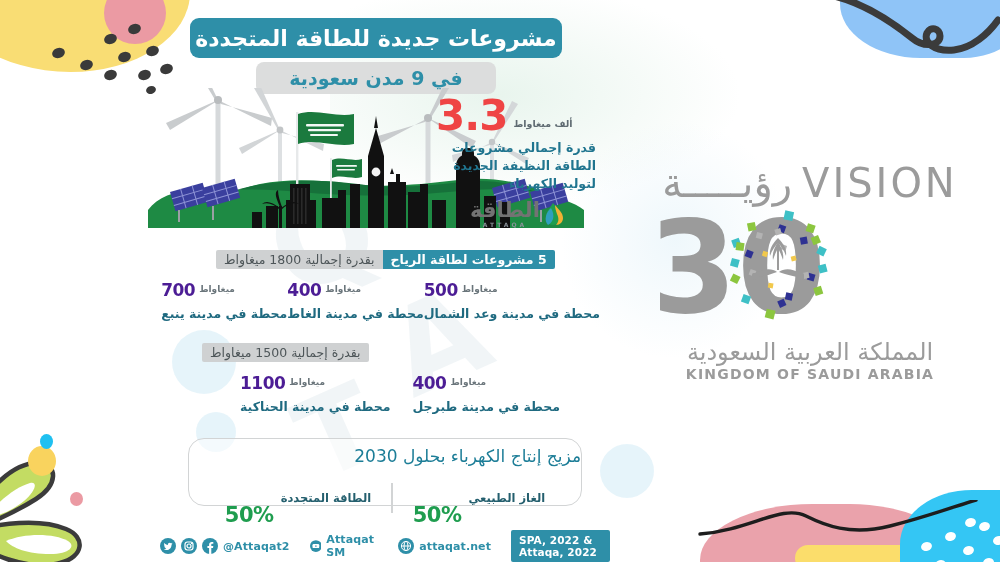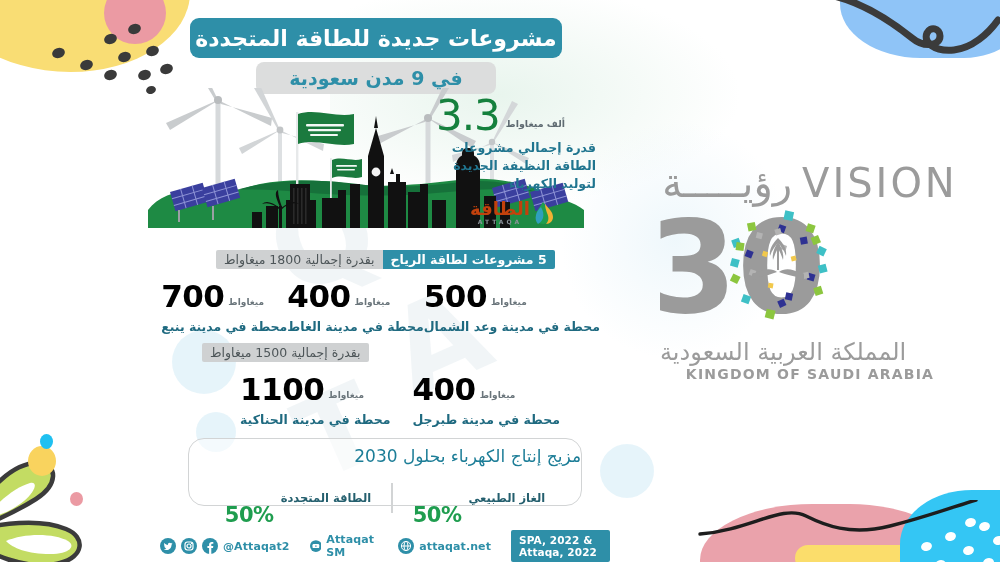--- a/index.html
+++ b/index.html
@@ -99,21 +99,21 @@
     display: flex; align-items: center; justify-content: center;
     color: #2e8fa8; font-size: 19px; font-weight: 700;
   }
 
   
   #scene { position: absolute; left: 0px; top: 88px; width: 450px; height: 150px; }
 
   
   .hero { position: absolute; left: 296px; top: 96px; width: 160px; text-align: right; }
   .hero-row { display: flex; align-items: flex-end; justify-content: flex-end; gap: 6px; }
-  .hero-num { font-size: 42px; font-weight: 400; color: #15803d; line-height: .95; letter-spacing: -1px; }
+  .hero-num { font-size: 42px; font-weight: 700; color: #ef4444; line-height: .95; letter-spacing: -1px; }
   .hero-unit { font-size: 9.5px; color: #5f6b72; font-weight: 700; padding-bottom: 7px; }
   .hero-desc { margin-top: 3px; font-size: 12.5px; line-height: 1.45; color: #20758f; font-weight: 700; }
 
   
   .sec-bar {
     position: absolute; height: 19px; display: flex; align-items: stretch;
     border-radius: 2px; overflow: hidden;
   }
   .sec-main {
     background: #2e8fa8; color: #fff; font-size: 12.5px; font-weight: 700;
@@ -121,21 +121,21 @@
   }
   .sec-sub {
     background: #cfd1d2; color: #4d5558; font-size: 12.5px; font-weight: 400;
     display: flex; align-items: center; padding: 0 8px;
   }
 
   
   .stat-row { position: absolute; display: flex; justify-content: flex-start; gap: 0; }
   .stat { text-align: right; }
   .stat-top { display: flex; align-items: flex-end; justify-content: flex-end; gap: 4px; }
-  .stat-num { font-size: 31px; font-weight: 700; color: #000000; line-height: .95; letter-spacing: -.5px; }
+  .stat-num { font-size: 17px; font-weight: 700; color: #4c1d95; line-height: .95; letter-spacing: -.5px; }
   .stat-unit { font-size: 9px; color: #6a757b; font-weight: 700; padding-bottom: 4px; }
   .stat-place { margin-top: 8px; font-size: 12.5px; font-weight: 700; color: #1f6a80; white-space: nowrap; }
 
   
   .mix-box {
     position: absolute; left: 48px; top: 438px; width: 394px; height: 68px;
     border: 1.6px solid #d2d4d5; border-radius: 16px; background: rgba(255,255,255,.55);
   }
   .mix-title {
     text-align: right; color: #1c7d97; font-size: 17px; font-weight: 400;
@@ -155,21 +155,21 @@
   .spa-badge {
     background: #2e8fa8; color: #fff; font-size: 10.5px; font-weight: 700;
     padding: 4px 8px; border-radius: 2px; letter-spacing: .1px;
   }
 
   
   #vision { position: absolute; left: 660px; top: 160px; width: 300px; height: 240px; }
   .v-top { display: flex; align-items: baseline; justify-content: center; gap: 10px; }
   .v-vision { font-size: 40px; color: #9b9b9b; letter-spacing: 3px; font-weight: 400; }
   .v-ar { font-size: 40px; color: #9b9b9b; font-weight: 400; }
-  .v-ksa-ar { text-align: left; font-size: 24px; color: #9b9b9b; margin-top: 2px; }
+  .v-ksa-ar { text-align: center; font-size: 24px; color: #9b9b9b; margin-top: 2px; }
   .v-ksa-en { text-align: center; font-size: 14px; color: #9b9b9b; letter-spacing: 1.2px; font-weight: 700; direction: ltr; }
 </style>
 </head>
 <body>
 
 <div id="stage">
 
   <div class="deco wash-1"></div>
   <div class="deco wash-2"></div>
   <div class="deco wmark a">Q</div>
@@ -395,21 +395,21 @@
       </div>
     </div>
 
     <div style="position:absolute; left:330px; top:200px; display:flex; align-items:center; gap:4px;">
       <svg width="20" height="24" viewBox="0 0 20 24">
         <path d="M9,1 C13,6 17,10 17,15 C17,20 13,23 9,23 C5,23 2,20 2,15 C2,10 6,6 9,1 Z" fill="#1f9d4f"></path>
         <path d="M11,3 C15,8 19,11 19,16 C19,20 16,23 12,23 C15,20 15,16 13,12 C12,9 11,6 11,3 Z" fill="#f2b134"></path>
         <path d="M7,6 C9,10 10,13 9,17 C8,20 6,22 4,23 C2,21 1,18 2,14 C3,10 5,8 7,6 Z" fill="#2f9fbd"></path>
       </svg>
       <div style="text-align:center;">
-        <div style="font-size:18px; font-weight:700; color:#c2410c; line-height:1;">الطاقة</div>
+        <div style="font-size:21px; font-weight:700; color:#737373; line-height:1;">الطاقة</div>
         <div style="font-size:6px; font-weight:700; color:#8a9299; letter-spacing:3px; direction:ltr;">ATTAQA</div>
       </div>
     </div>
 
     <div class="sec-bar" style="left:76px; top:250px;">
       <div class="sec-main">5 مشروعات لطاقة الرياح</div>
       <div class="sec-sub">بقدرة إجمالية 1800 ميغاواط</div>
     </div>
     <div class="stat-row" style="left:30px; top:282px; width:430px; justify-content:space-between;">
       <div class="stat">

